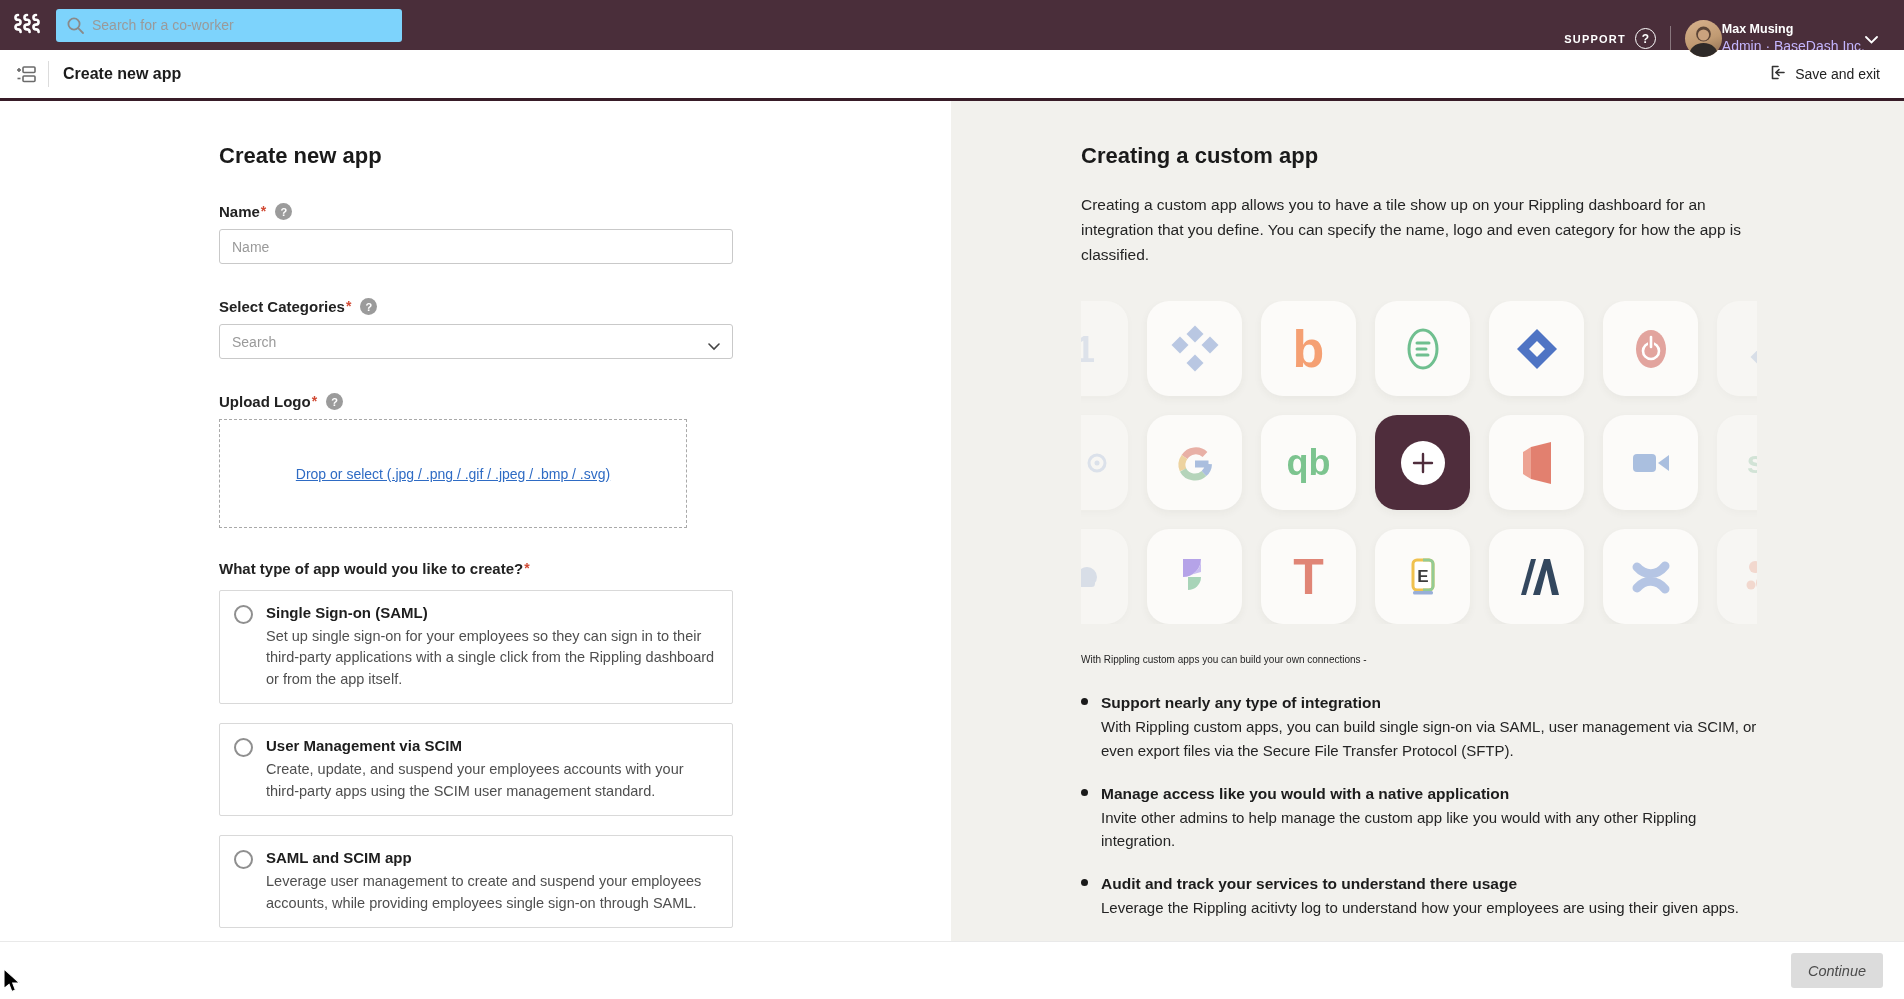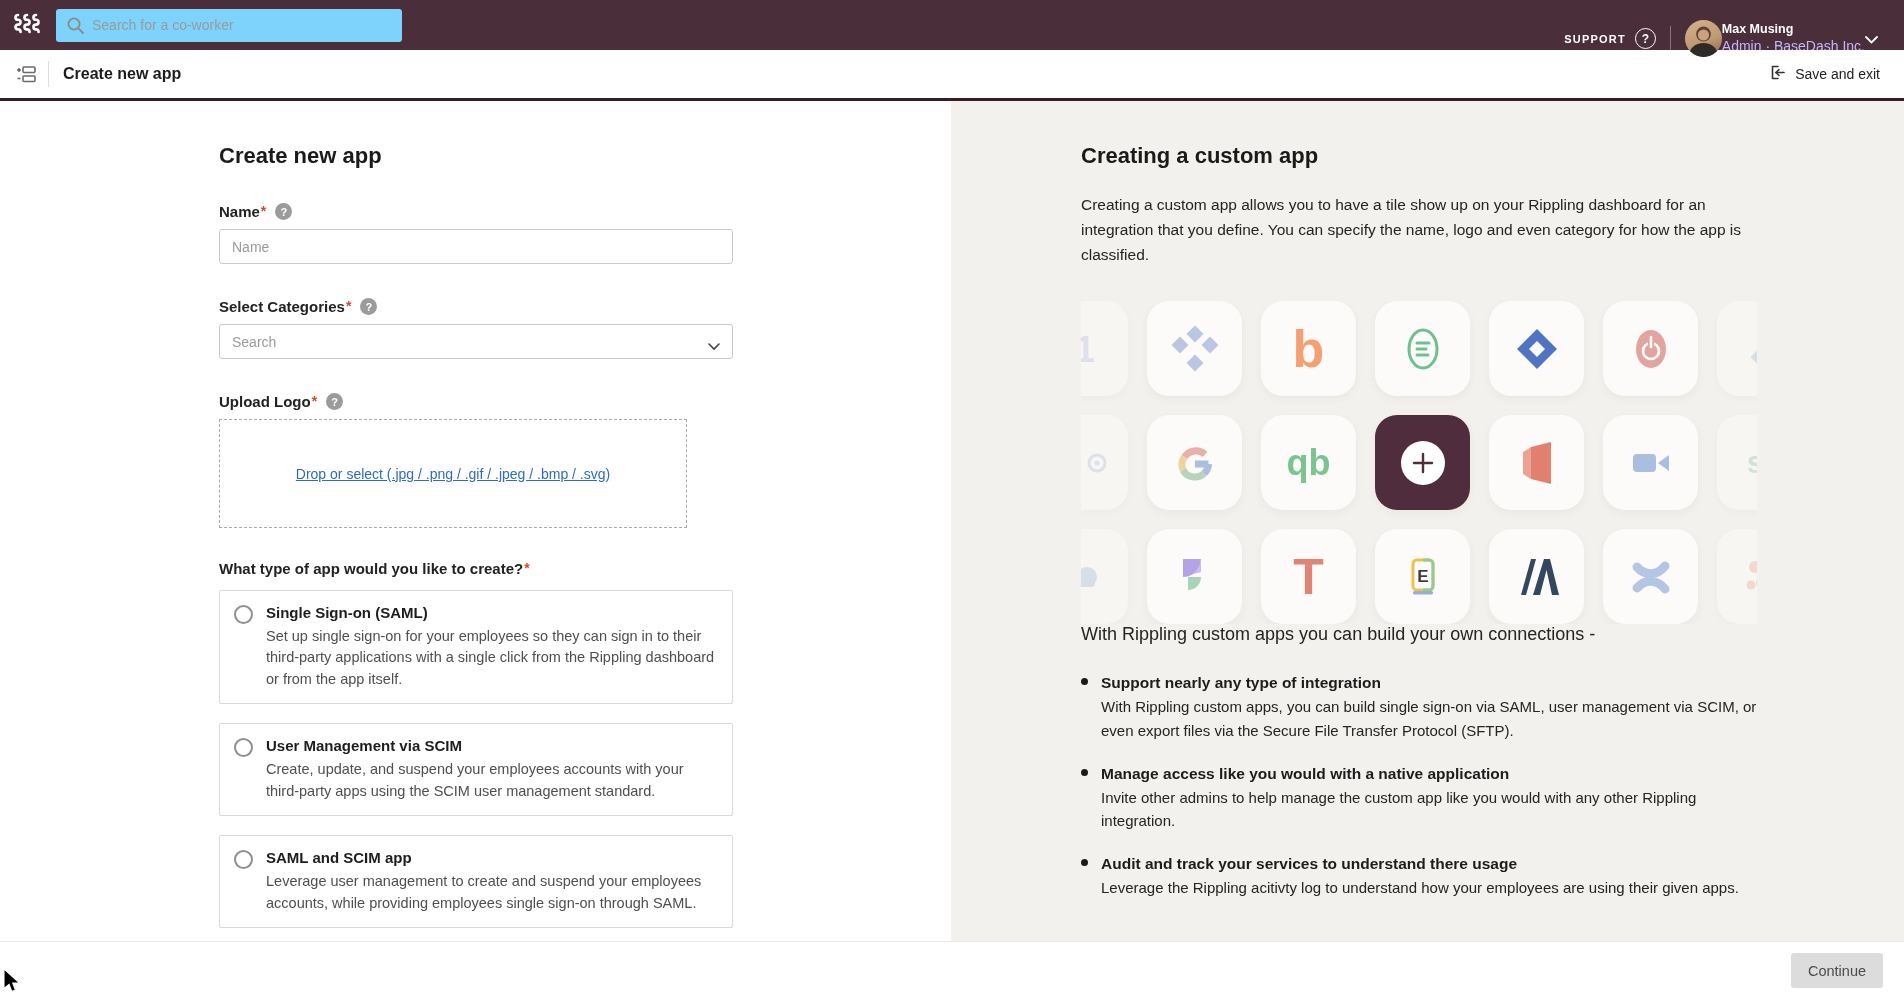--- a/index.html
+++ b/index.html
@@ -61,30 +61,30 @@
   .info-desc { margin-top:24px; font-size:15.5px; color:#242424; line-height:1.6; }
 
   .app-grid { margin-top:34px; width:676px; overflow:hidden; }
   .grid-row { display:flex; gap:19px; margin-left:-48px; width:max-content; margin-bottom:19px; }
   .tile { width:95px; height:95px; background:#fcfbf9; border-radius:22px; box-shadow:0 3px 8px rgba(60,50,40,0.05); display:flex; align-items:center; justify-content:center; flex:none; }
   .tile.faded { opacity:0.55; }
   .tile.custom { background:#4f2d3c; }
   .tile-letter { font-weight:bold; }
   .plus-oval { width:44px; height:44px; background:#fff; border-radius:50%; display:flex; align-items:center; justify-content:center; }
 
-  .connections-intro { font-size:18px; color:#242424; }
+  .connections-intro { margin-top:30px; font-size:10px; color:#242424; }
   .bullets { margin-top:26px; }
   .bullet { display:flex; gap:13px; margin-bottom:20px; }
   .bullet-dot { width:7px; height:7px; border-radius:50%; background:#1a1a1a; margin-top:7px; flex:none; }
   .bullet-title { font-size:15.5px; font-weight:bold; color:#1c1c1c; line-height:1.55; }
   .bullet-desc { font-size:15px; color:#242424; line-height:1.55; }
 
   
   .footer { height:58px; background:#fff; border-top:1px solid #e9e9e9; display:flex; align-items:center; justify-content:flex-end; padding-right:21px; flex:none; }
-  .continue-btn { width:92px; height:35px; background:#dcdcdc; border:none; border-radius:3px; font-size:14.5px; color:#4b4b4b; font-family:"Liberation Sans", sans-serif; cursor:pointer; }
+  .continue-btn { width:92px; height:35px; background:#dcdcdc; border:none; border-radius:3px; font-size:14.5px; color:#4b4b4b; font-family:"Liberation Sans", sans-serif; cursor:pointer;font-style:italic; }
 
   .cursor { position:absolute; left:4px; bottom:2px; }
 </style>
 </head>
 <body>
 
 <div class="page">
 
   <header class="topbar">
     <div class="logo">

